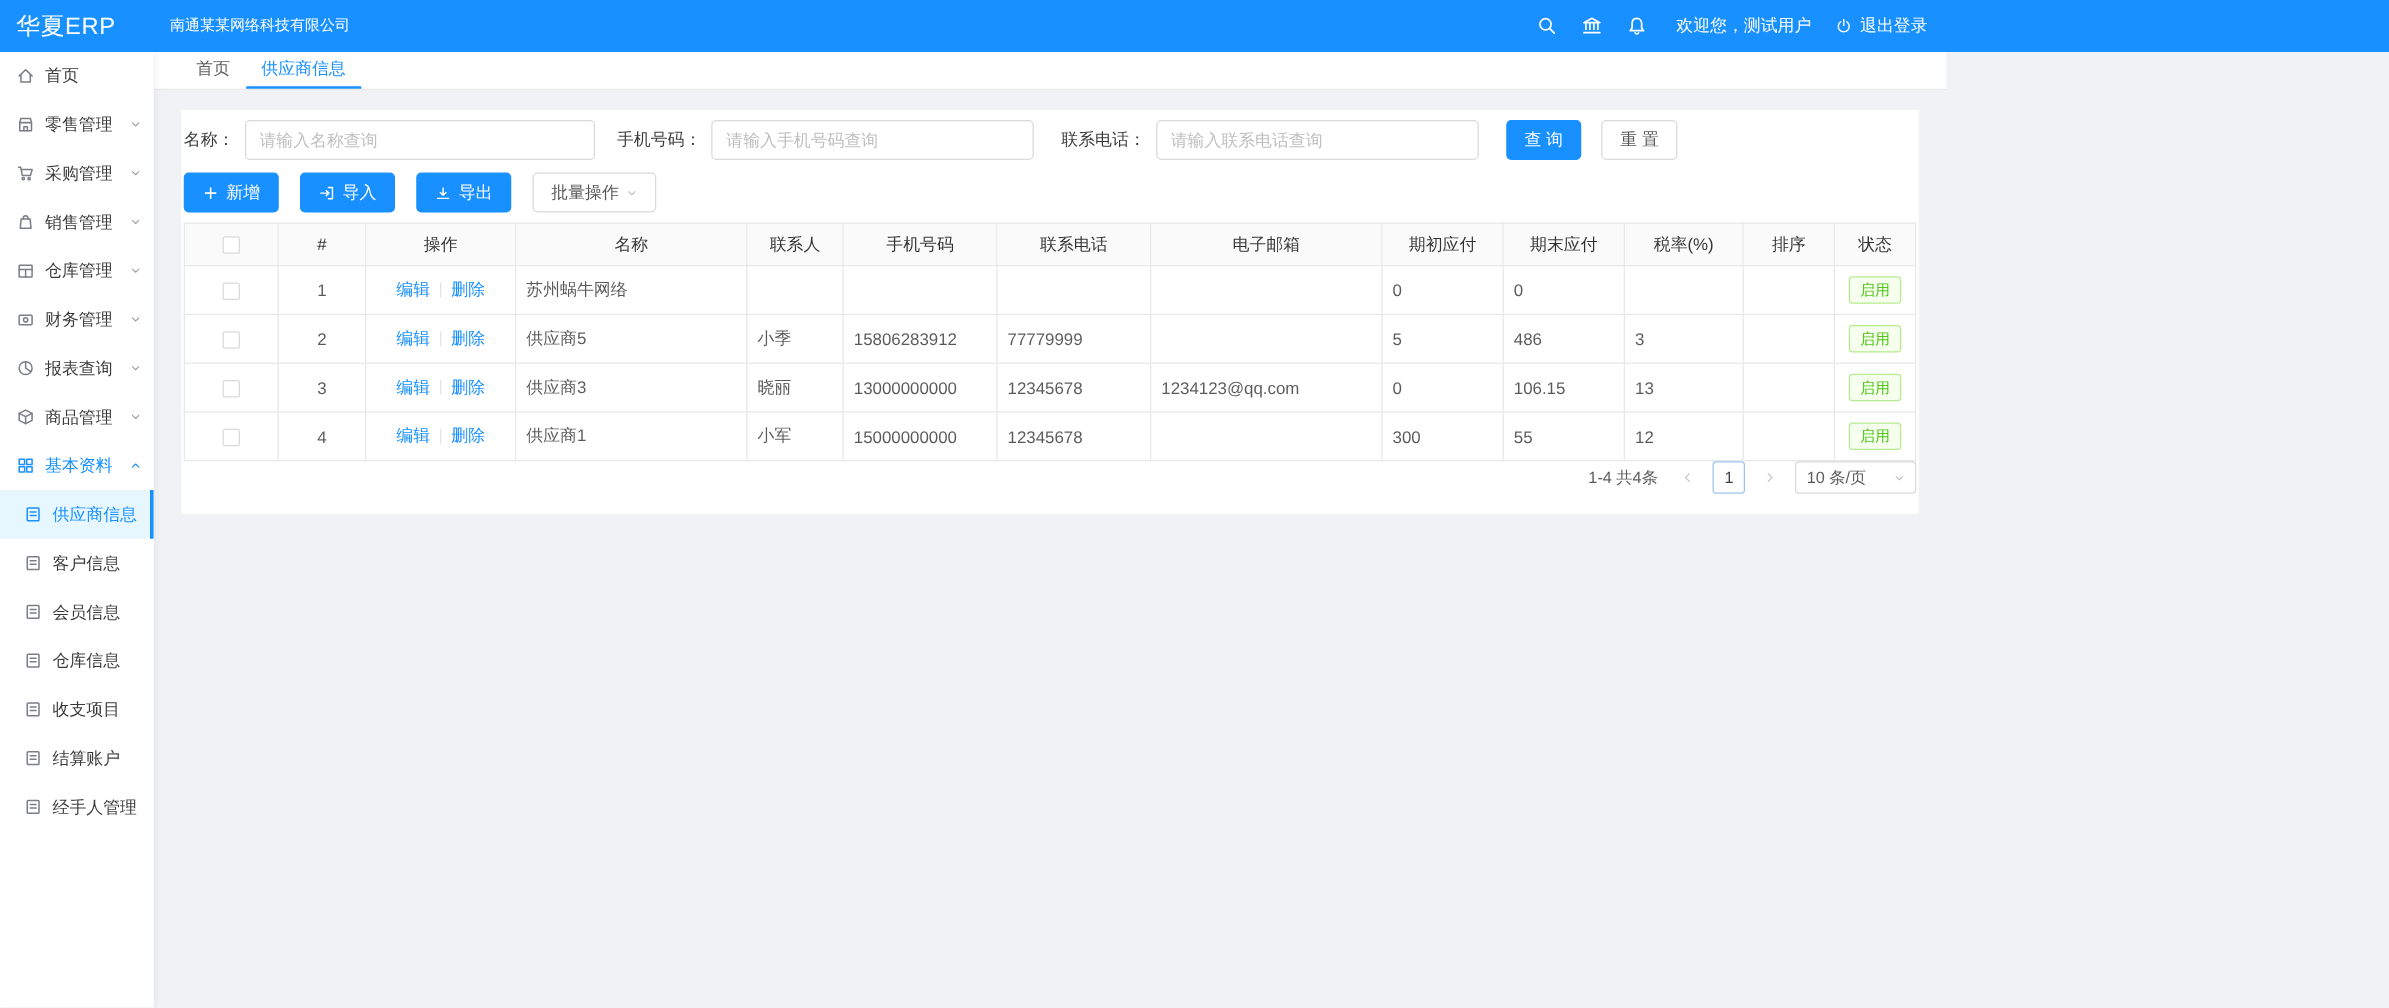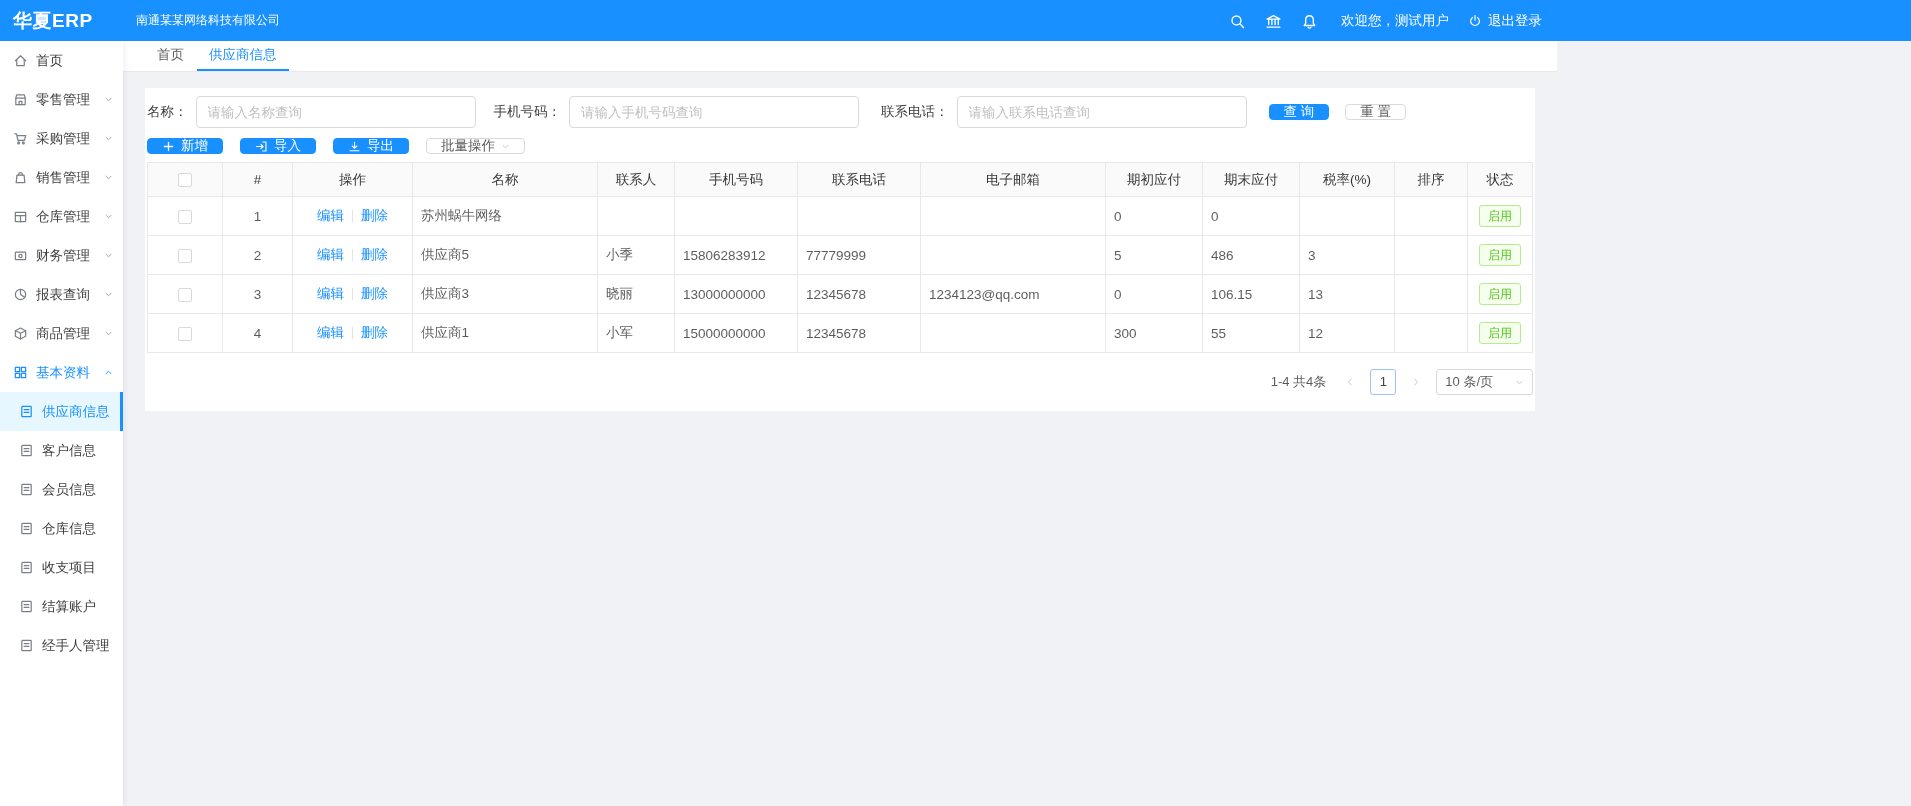--- a/index.html
+++ b/index.html
@@ -11,23 +11,23 @@
   body{
     font-family:"Liberation Sans","DejaVu Sans",sans-serif;
     font-size:14px;color:rgba(0,0,0,.65);background:var(--body-bg);
   }
   .icon{display:inline-flex;flex:none}
   .icon svg{width:100%;height:100%;display:block}
 
   
   .topbar{position:fixed;top:0;left:0;width:100%;height:41px;background:var(--primary);z-index:20}
   .topbar-inner{width:1556px;height:100%;display:flex;align-items:center;color:#fff}
-  .logo{width:123px;padding-left:13px;font-size:19px;font-weight:bold;letter-spacing:.5px;cursor:pointer;white-space:nowrap}
+  .logo{width:123px;padding-left:13px;font-size:19px;font-weight:normal;letter-spacing:.5px;cursor:pointer;white-space:nowrap}
   .company{margin-left:13px;font-size:12px;white-space:nowrap}
-  .topbar-right{margin-left:auto;display:flex;align-items:flex-end;gap:19px;padding-right:14px}
+  .topbar-right{margin-left:auto;display:flex;align-items:flex-start;gap:19px;padding-right:14px}
   .tb-icon{width:17px;height:17px;color:#fff;cursor:pointer}
   .welcome{font-size:13.5px;white-space:nowrap;margin-left:4px}
   .logout{display:inline-flex;align-items:center;gap:6px;font-size:13.5px;cursor:pointer;white-space:nowrap}
   .logout .icon{width:14px;height:14px}
 
   
   .sidebar{position:fixed;top:41px;left:0;width:123px;height:calc(100% - 41px);background:#fff;
     box-shadow:2px 0 6px rgba(0,21,41,.06);z-index:10;overflow:hidden}
   .menu-item{position:relative;height:39px;display:flex;align-items:center;gap:8px;
     padding-left:13px;font-size:13.5px;color:rgba(0,0,0,.78);cursor:pointer;white-space:nowrap}
@@ -51,24 +51,24 @@
   .tab.active{color:var(--primary);border-bottom-color:var(--primary)}
 
   .card{background:#fff;margin:16px 22px 0 22px;padding:8px 2px 16px 2px}
 
   
   .filter-row{display:flex;align-items:center;height:32px;margin-bottom:10px}
   .f-label{font-size:13.5px;color:rgba(0,0,0,.78);margin-right:8px;white-space:nowrap}
   .f-input{height:32px;border:1px solid #d9d9d9;border-radius:4px;padding:0 11px;font-size:13.5px;
     color:rgba(0,0,0,.65);outline:none;background:#fff;font-family:inherit}
   .f-input::placeholder{color:#bfbfbf}
-  .w280{width:280px}.w258{width:290px}
+  .w280{width:280px}.w258{width:258px}
   .ml22{margin-left:22px}.ml16{margin-left:16px}.ml18{margin-left:18px}
 
-  .btn{height:16px;border:1px solid #d9d9d9;background:#fff;border-radius:4px;padding:0 14px;
+  .btn{height:32px;border:1px solid #d9d9d9;background:#fff;border-radius:4px;padding:0 14px;
     font-size:13.5px;color:rgba(0,0,0,.68);cursor:pointer;display:inline-flex;align-items:center;gap:6px;
     font-family:inherit;white-space:nowrap}
   .btn.primary{background:var(--primary);border-color:var(--primary);color:#fff}
   .btn-icon{width:13px;height:13px}
   .caret{width:9px;height:9px;color:#bfbfbf}
 
   .toolbar{display:flex;align-items:flex-start;margin-bottom:8px}
   .toolbar .btn + .btn{margin-left:17px}
 
   
@@ -79,21 +79,21 @@
   th.col-checkbox,td.col-checkbox,th.col-index,td.col-index,th.col-ops,td.col-ops,
   th.col-status,td.col-status{text-align:center}
   .checkbox{display:inline-block;width:14px;height:14px;border:1px solid #d9d9d9;border-radius:2px;
     background:#fff;vertical-align:middle;cursor:pointer}
   .op-link{color:var(--primary);cursor:pointer;text-decoration:none}
   .op-divider{display:inline-block;width:1px;height:12px;background:#e3e3e3;margin:0 8px;vertical-align:middle}
   .tag-enabled{display:inline-block;padding:1px 8px;font-size:12px;line-height:18px;color:var(--success);
     background:var(--success-bg);border:1px solid var(--success-border);border-radius:3px}
 
   
-  .pagination{display:flex;justify-content:flex-end;align-items:center;gap:8px;margin-top:16px;
+  .pagination{display:flex;justify-content:flex-end;align-items:center;gap:8px;
     font-size:13px;color:rgba(0,0,0,.65)}
   .pg-total{margin-right:4px}
   .pg-arrow{width:24px;height:24px;display:inline-flex;align-items:center;justify-content:center;
     color:#c9c9c9;cursor:pointer}
   .pg-arrow .icon{width:10px;height:10px}
   .pg-page{min-width:26px;height:26px;line-height:24px;text-align:center;border:1px solid #9cc3ef;
     border-radius:3px;background:#fff;color:rgba(0,0,0,.75);cursor:pointer}
   .pg-size{height:26px;border:1px solid #d9d9d9;border-radius:3px;background:#fff;padding:0 8px;
     display:inline-flex;align-items:center;gap:22px;cursor:pointer;color:rgba(0,0,0,.65)}
 </style>

